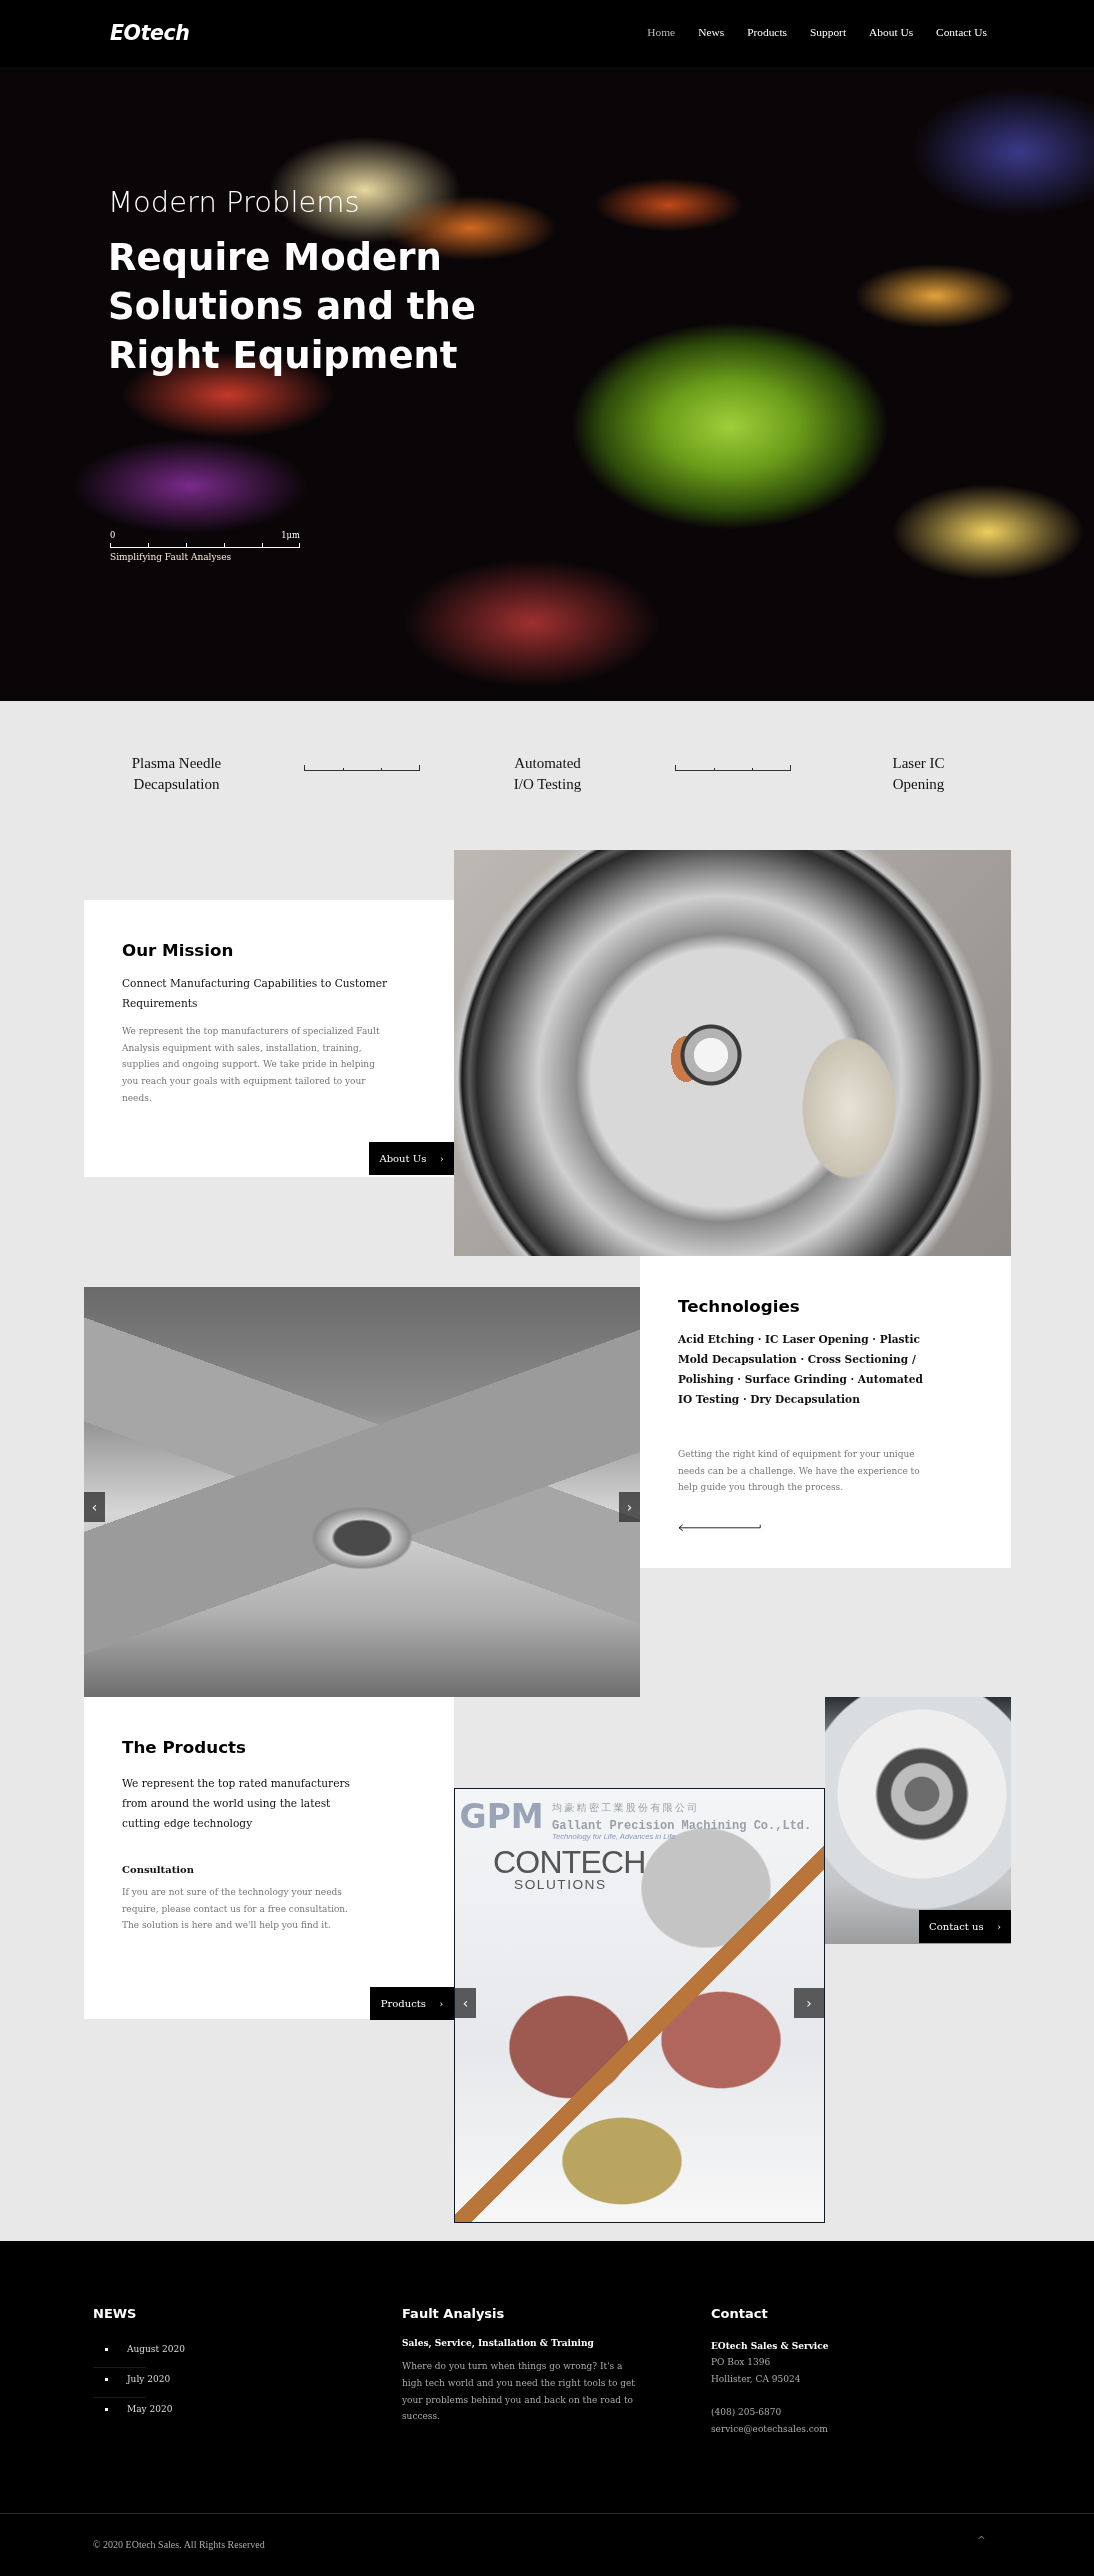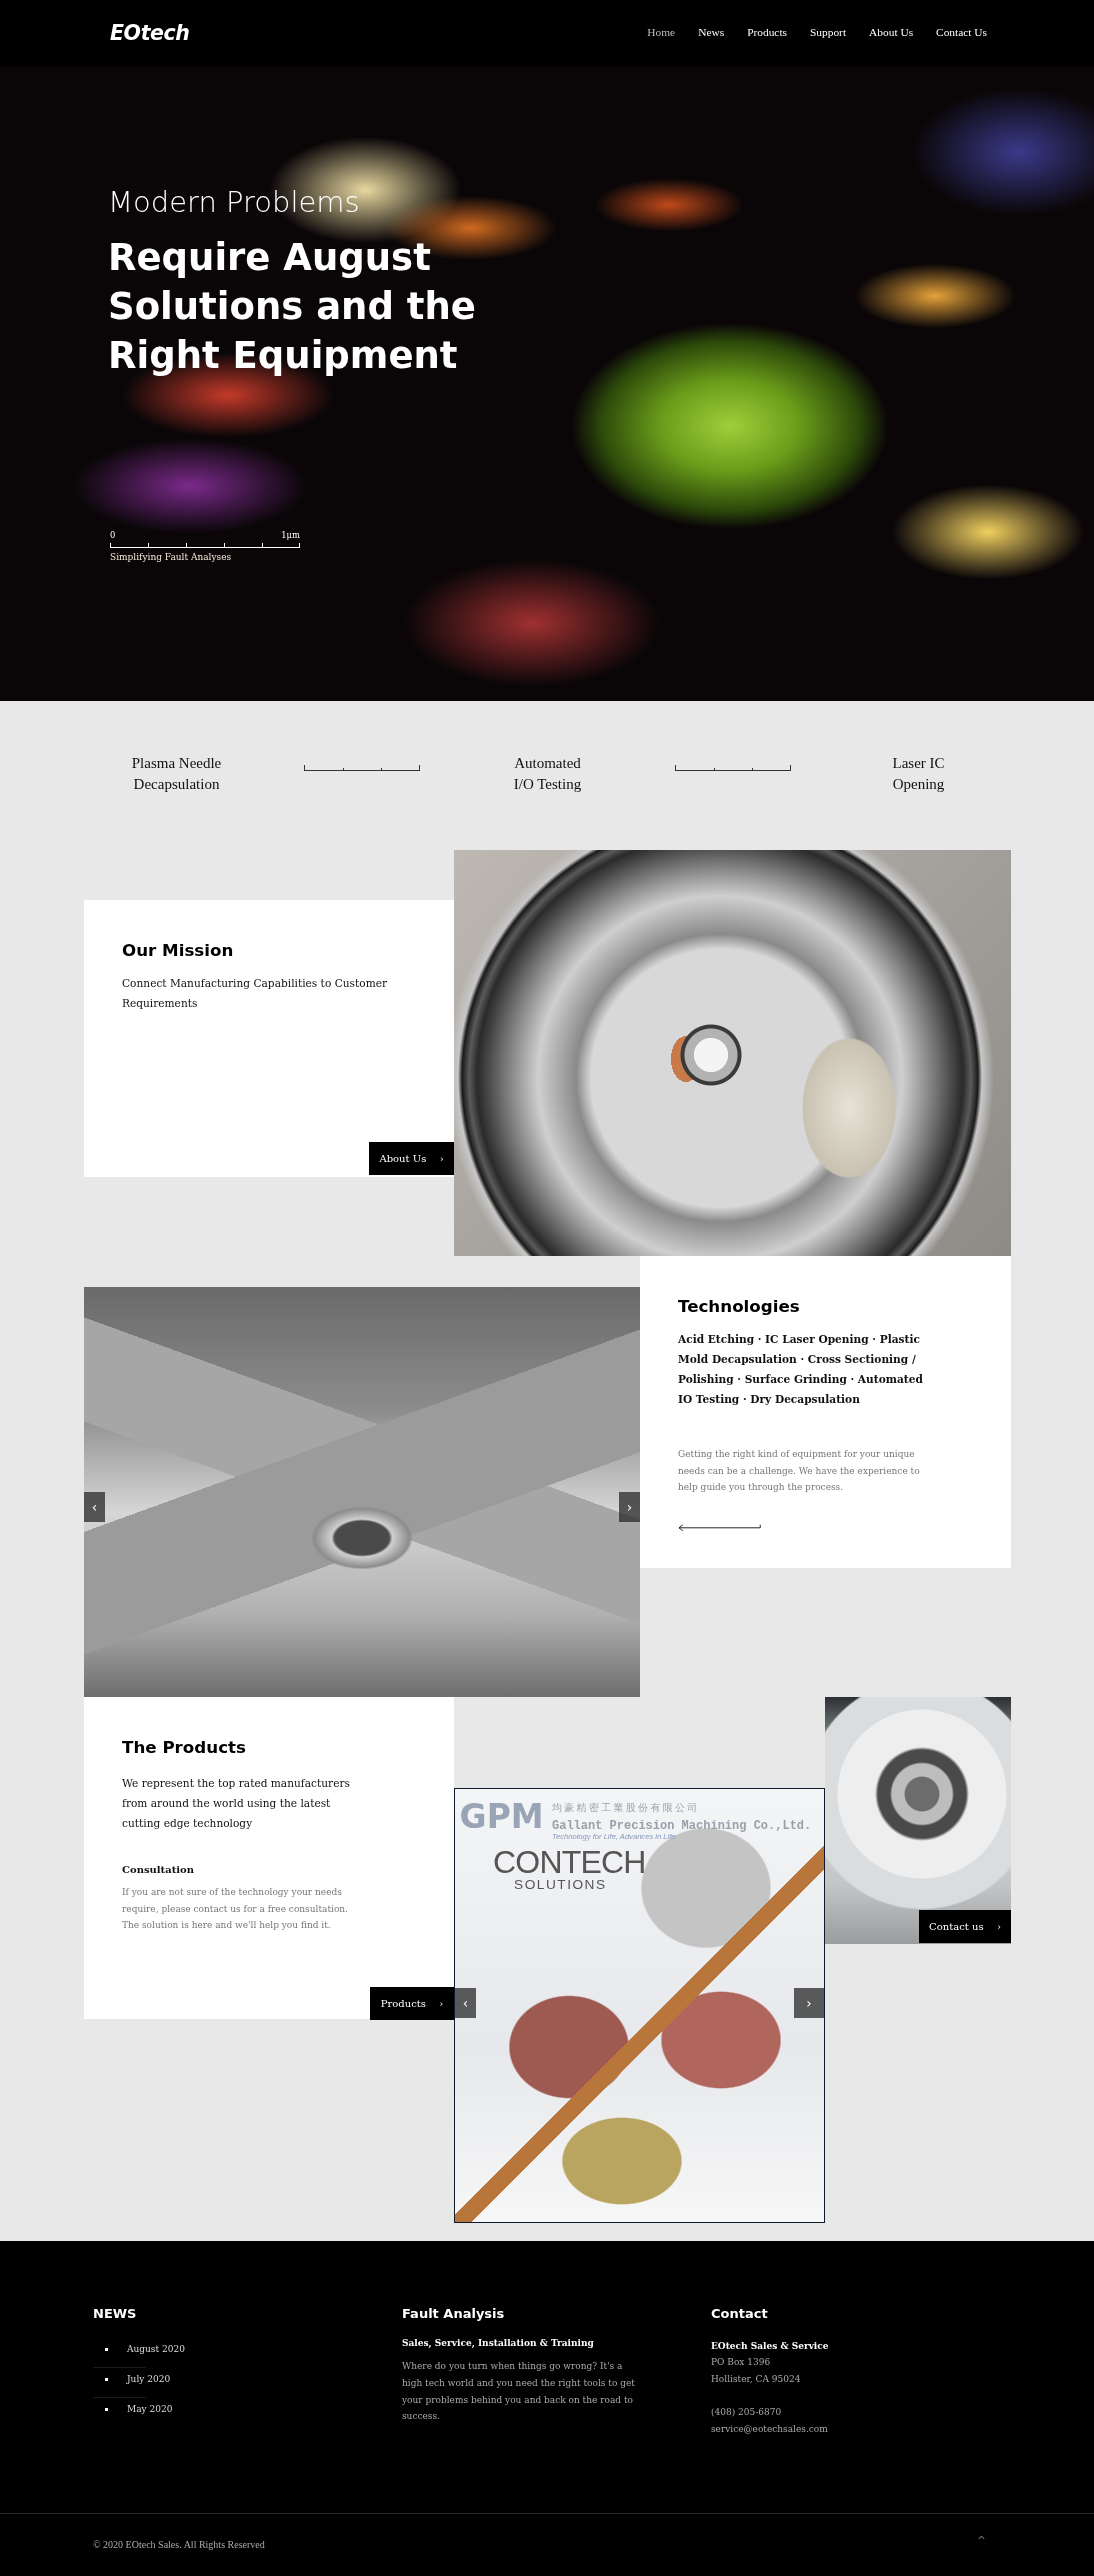--- a/index.html
+++ b/index.html
@@ -98,21 +98,21 @@
   .ftext { font-family: "DejaVu Serif", serif; font-size: 9px; line-height: 16.7px; color: #aaa; }
   .fdivider { position: absolute; left: 0; top: 272px; width: 1095px; height: 0.8px; background: #2a2a2a; }
   .copyright { position: absolute; left: 93px; top: 298px; font-family: "Liberation Serif", serif; font-size: 10px; color: #aaa; }
   .totop { position: absolute; left: 977px; top: 293px; font-family: "DejaVu Sans", sans-serif; font-size: 10.6px; color: #777; cursor: pointer; }
 </style>
 </head>
 <body>
 
 <section class="hero">
   <div class="hero-sub">Modern Problems</div>
-  <h1 class="hero-title">Require August Solutions and the Right Equipment</h1>
+  <h1 class="hero-title">Require Modern Solutions and the Right Equipment</h1>
   <div class="scale">
     <div class="scale-labels">
       <span>0</span>
       <span>1μm</span>
     </div>
     <div class="scale-bar">
       <i style="left:0"></i>
         <i style="left:38px"></i>
         <i style="left:76px"></i>
         <i style="left:114px"></i>
@@ -155,20 +155,21 @@
   </div>
 <div class="ruler" style="left:675px;">
     <i style="left:38px"></i>
     <i style="left:76px"></i>
   </div>
 
 <div class="img-chamber"></div>
 <div class="card" style="left:84px; top:900px; width:370px; height:277px;">
   <h2 class="abs" style="left:38px; top:40px;">Our Mission</h2>
   <p class="lead abs" style="left:38px; top:73px; width:266px;">Connect Manufacturing Capabilities to Customer Requirements</p>
+  <p class="body abs" style="left:38px; top:123px; width:266px;">We represent the top manufacturers of specialized Fault Analysis equipment with sales, installation, training, supplies and ongoing support. We take pride in helping you reach your goals with equipment tailored to your needs.</p>
   <div class="btn-black" style="left:285px; top:242px; width:85px; height:33px;">
     <span>About Us</span>
     <span class="chev">›</span>
   </div>
 </div>
 
 <div class="img-jig">
   <div class="arrow-btn" style="left:0; top:205px; width:21px;">
     <span>‹</span>
   </div>

